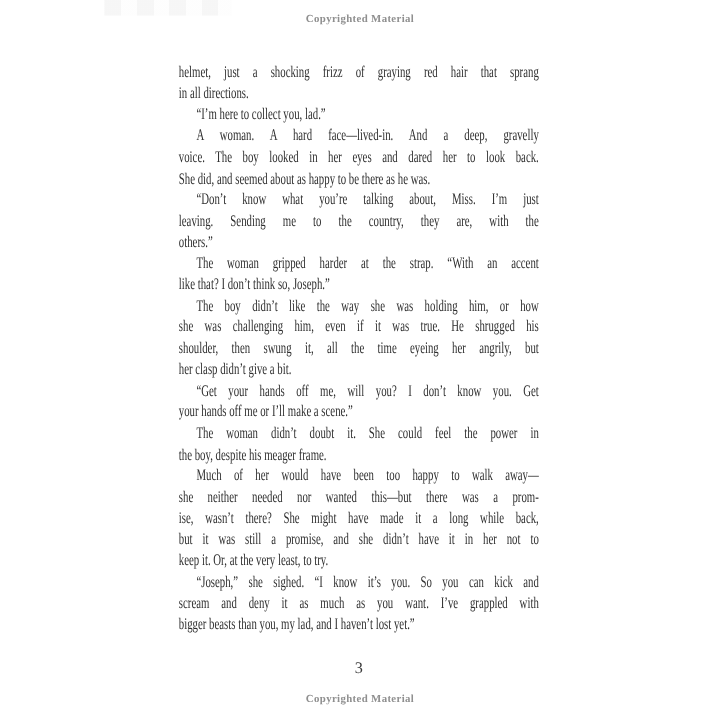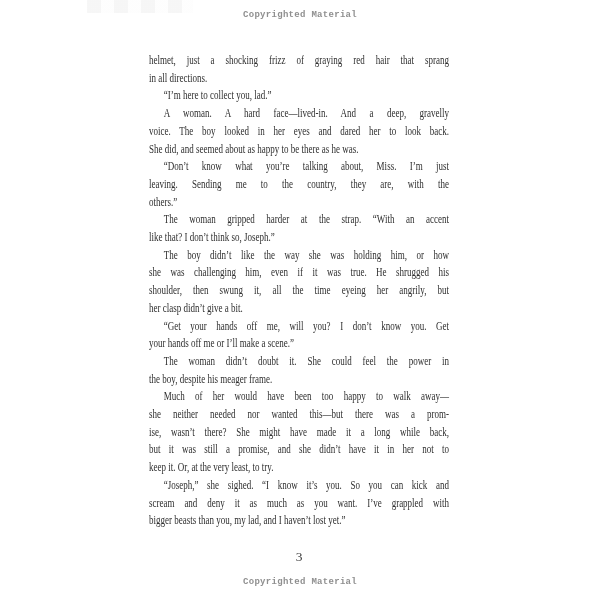--- a/index.html
+++ b/index.html
@@ -15,21 +15,21 @@
     position: absolute;
     left: 87px; top: 0; width: 106px; height: 13px;
     background: repeating-linear-gradient(90deg,
       #f4f4f4 0px, #f4f4f4 14px,
       #fdfdfd 14px, #fdfdfd 27px);
     opacity: 0.8;
   }
   .copyright {
     position: absolute; left: 0; width: 600px;
     text-align: center;
-    font-family: Liberation Mono, monospace;
+    font-family: Liberation Serif, serif;
     font-size: 9px;
     font-weight: bold;
     letter-spacing: 0.3px;
     color: #8f8f8f;
   }
   .copyright.top { top: 10px; }
   .copyright.bottom { top: 577px; }
   .page-number {
     position: absolute; left: 0; width: 598px;
     top: 549px;

